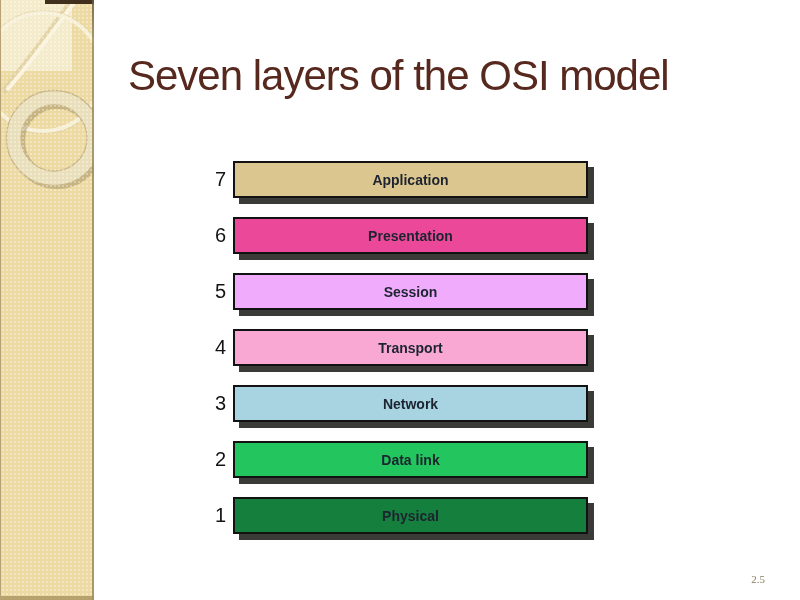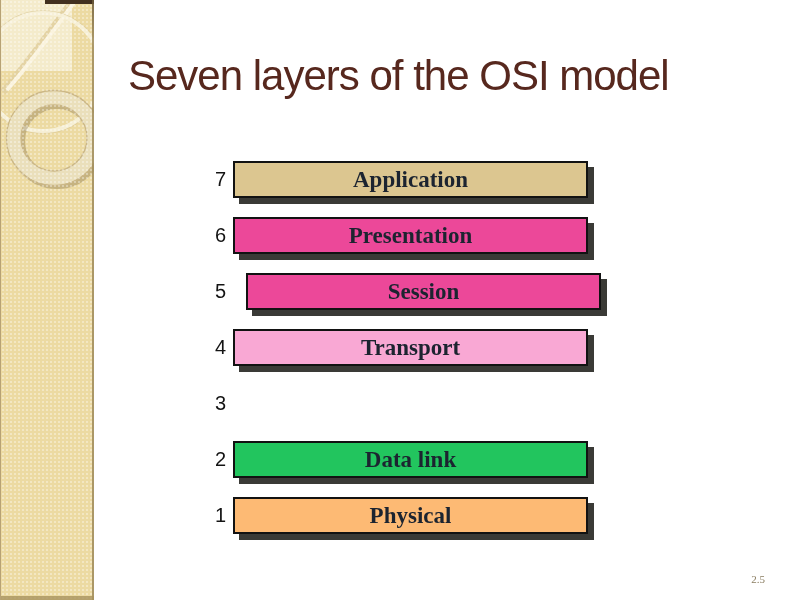--- a/index.html
+++ b/index.html
@@ -91,24 +91,23 @@
   .layer-bar {
     width: 351px;
     height: 33px;
     border: 2px solid var(--bar-border, #121212);
     box-shadow: 6px 6px 0 0 var(--bar-shadow, #3a3a36);
     display: flex;
     align-items: center;
     justify-content: center;
   }
   .layer-label {
-    font-size: 23px;
+    font-size: 14px;
     font-weight: 700;
     color: var(--label-color, #1c2430);
-    font-family: Liberation Serif, serif;
   }
 
   
   .page-number {
     position: absolute;
     right: 35px;
     bottom: 15px;
     font-family: "Liberation Serif", serif;
     font-size: 11px;
     color: var(--page-number-color, #8a7d61);
@@ -151,41 +150,44 @@
     </div>
   </div>
       <div class="layer-row" style="top: 215px;">
     <span class="layer-num">6</span>
     <div class="layer-bar" style="background: #ec4899;">
       <span class="layer-label">Presentation</span>
     </div>
   </div>
       <div class="layer-row" style="top: 271px;">
     <span class="layer-num">5</span>
-    <div class="layer-bar" style="background: #ec4899; margin-left: 13px;">
+    <div class="layer-bar" style="background: #f0abfc;">
       <span class="layer-label">Session</span>
     </div>
   </div>
       <div class="layer-row" style="top: 327px;">
     <span class="layer-num">4</span>
     <div class="layer-bar" style="background: #f9a8d4;">
       <span class="layer-label">Transport</span>
     </div>
   </div>
       <div class="layer-row" style="top: 383px;">
     <span class="layer-num">3</span>
+    <div class="layer-bar" style="background: rgb(168, 212, 226);">
+      <span class="layer-label">Network</span>
+    </div>
   </div>
       <div class="layer-row" style="top: 439px;">
     <span class="layer-num">2</span>
     <div class="layer-bar" style="background: #22c55e;">
       <span class="layer-label">Data link</span>
     </div>
   </div>
       <div class="layer-row" style="top: 495px;">
     <span class="layer-num">1</span>
-    <div class="layer-bar" style="background: #fdba74;">
+    <div class="layer-bar" style="background: #15803d;">
       <span class="layer-label">Physical</span>
     </div>
   </div>
     </div>
 
   <div class="page-number">2.5</div>
 </div>
 
 </body></html>

